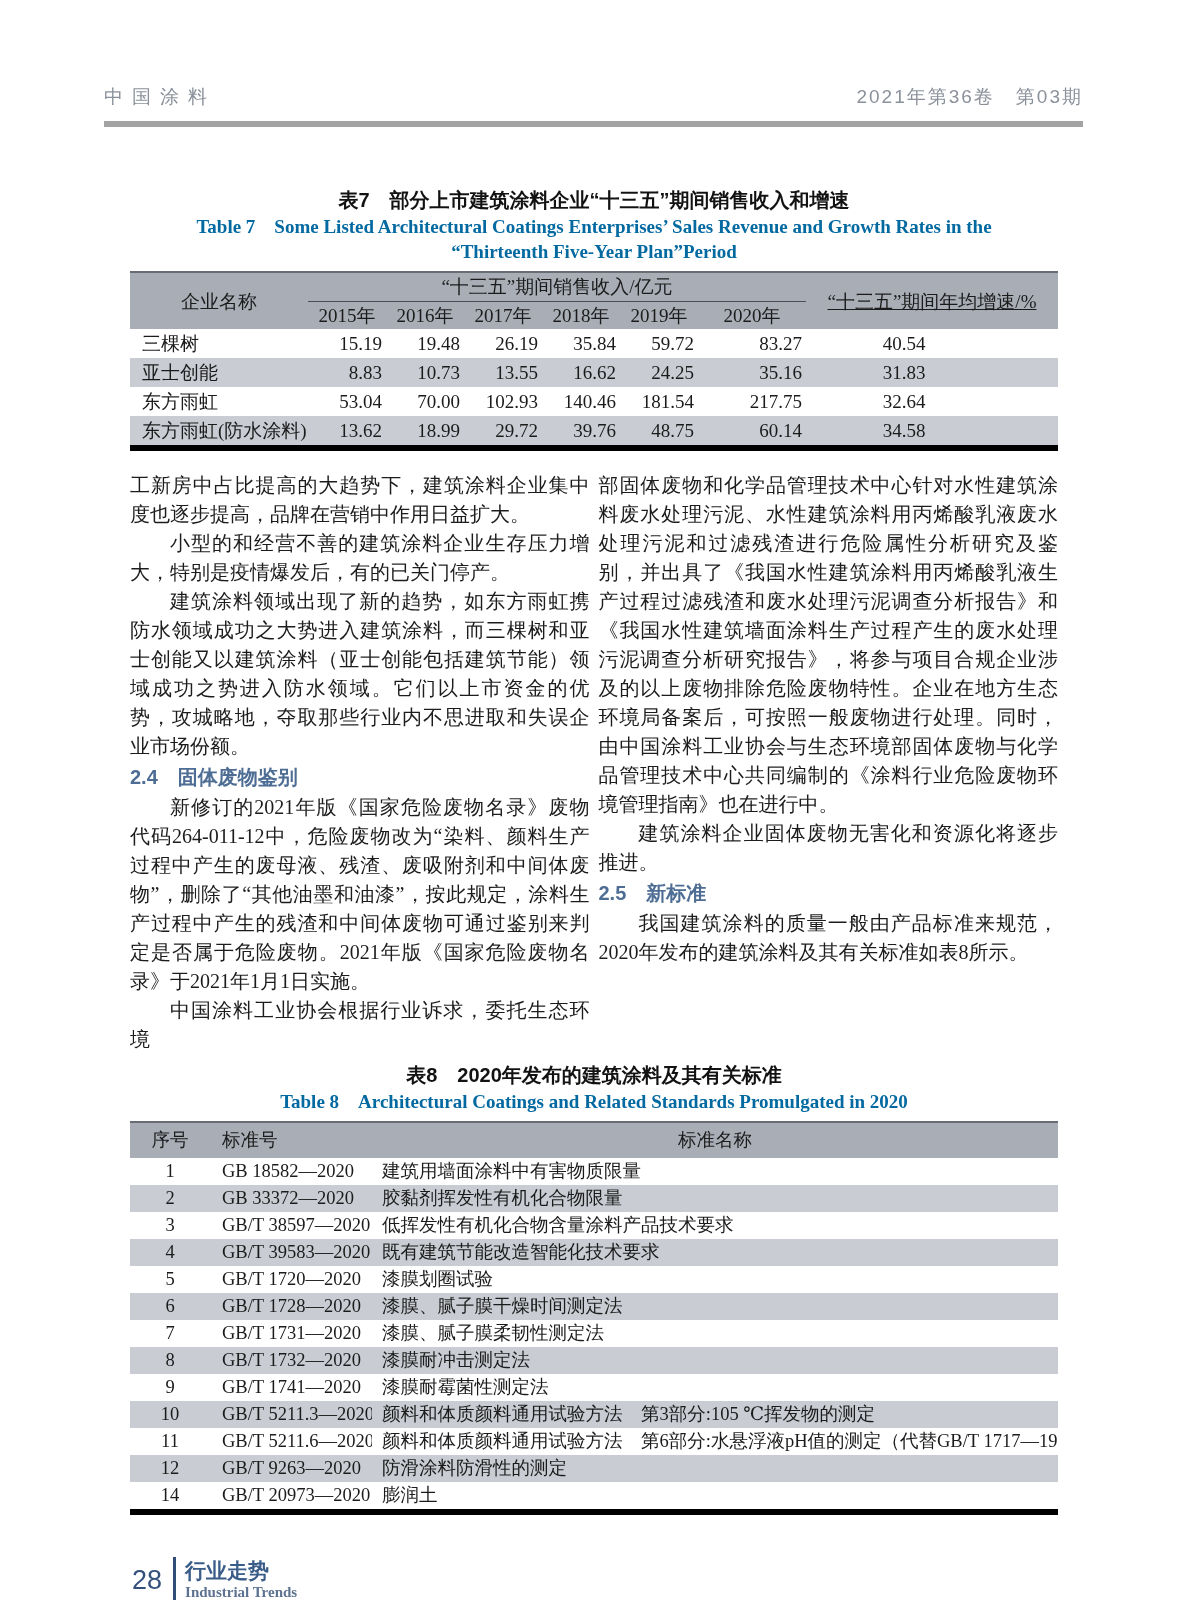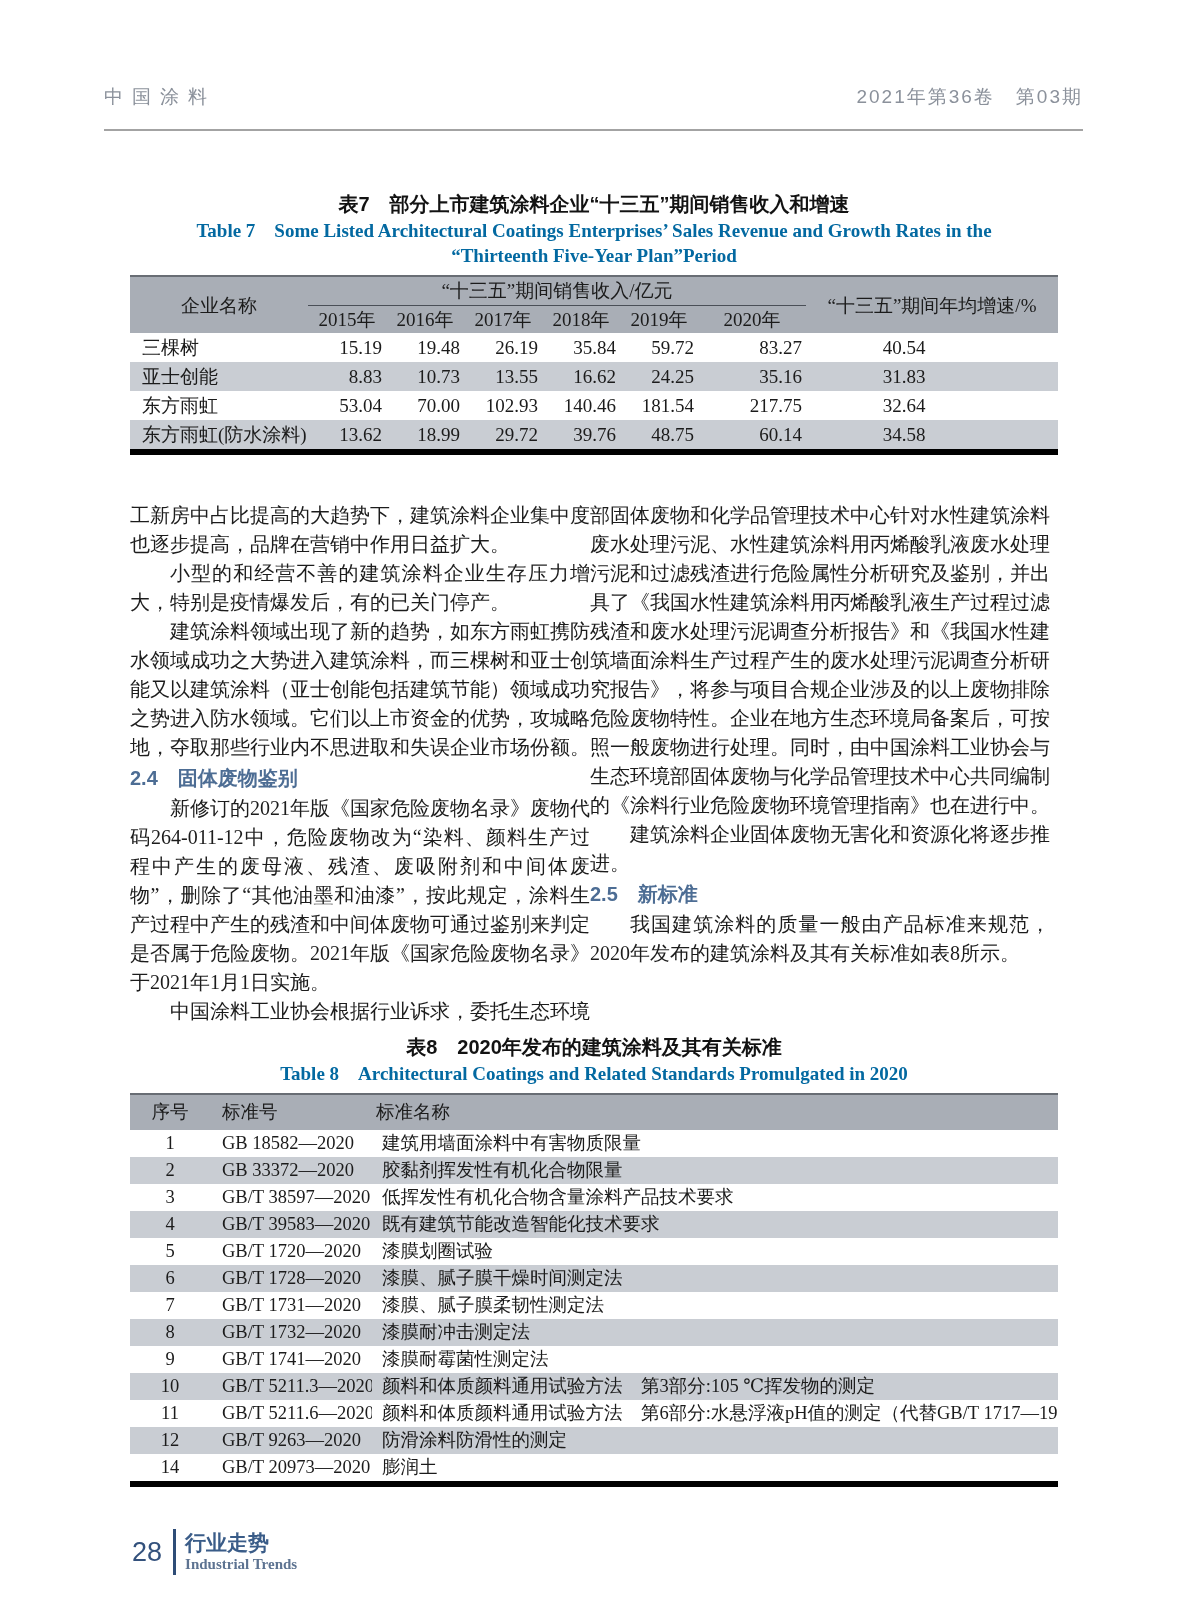--- a/index.html
+++ b/index.html
@@ -6,21 +6,21 @@
   body{
     width:1187px;height:1600px;background:#ffffff;overflow:hidden;
     font-family:"Liberation Serif","DejaVu Serif",serif;color:#1b1b1b;
     -webkit-font-smoothing:antialiased;
   }
   .page{padding-top:84px;}
 
   
   .runhead{
     margin:0 104px;display:flex;justify-content:space-between;align-items:flex-end;
-    padding-bottom:19px;border-bottom:2px solid #a3a3a3;
+    padding-bottom:11px;border-bottom:6px solid #a3a3a3;
     font-family:"Liberation Sans","DejaVu Sans",sans-serif;
     font-size:19px;color:#8b919b;
   }
   .runhead .journal{letter-spacing:9px;}
   .runhead .issue{letter-spacing:2px;}
 
   
   .tblock{margin:0 130px;width:928px;}
   .t7{margin-top:60px;}
   .cap-cn{
@@ -40,37 +40,37 @@
   }
   .datatable th{font-weight:400;}
   .datatable thead tr{background:#a9aeb6;}
   .datatable tbody tr:nth-child(even){background:#c9cdd3;}
   .datatable td,.datatable th{padding:0 4px;height:29px;line-height:29px;overflow:hidden;white-space:nowrap;}
 
   
   #t7-table .group-th{border-bottom:1px solid #4a4f57;text-align:center;height:28px;line-height:28px;}
   #t7-table .years-th{text-align:center;height:27px;line-height:27px;}
   #t7-table .name-th{text-align:center;}
-  #t7-table .growth-th{text-align:center;}
+  #t7-table .growth-th{text-align:center;text-decoration:underline;}
   #t7-table td.name{text-align:left;padding-left:12px;}
   #t7-table td.num{text-align:right;}
   #t7-table td.growth{text-align:center;padding-right:60px;}
 
   
   #t8-table{font-size:18.5px;}
   #t8-table th,#t8-table td{height:27px;line-height:27px;}
   #t8-table thead tr{height:36px;}
   #t8-table .no-col{text-align:center;}
   #t8-table .std-col{text-align:left;padding-left:12px;}
-  #t8-table th.title-col{text-align:left;}
+  #t8-table th.title-col{text-align:center;}
   #t8-table td.title-col{text-align:left;padding-left:10px;}
 
   
   .columns{
-    margin:46px 129px 0 130px;display:flex;
+    margin:20px 129px 0 130px;display:flex;gap:9px;
     font-size:20px;line-height:29px;color:#1c1c1c;
   }
   .col{width:460px;text-align:justify;}
   .col p{margin:0;}
   .col p.indent{text-indent:2em;}
   .sec-head{
     font-family:"Liberation Sans","DejaVu Sans",sans-serif;
     font-weight:700;font-size:20px;line-height:30px;color:#4d6d94;
     margin:1px 0;white-space:pre-wrap;
   }

